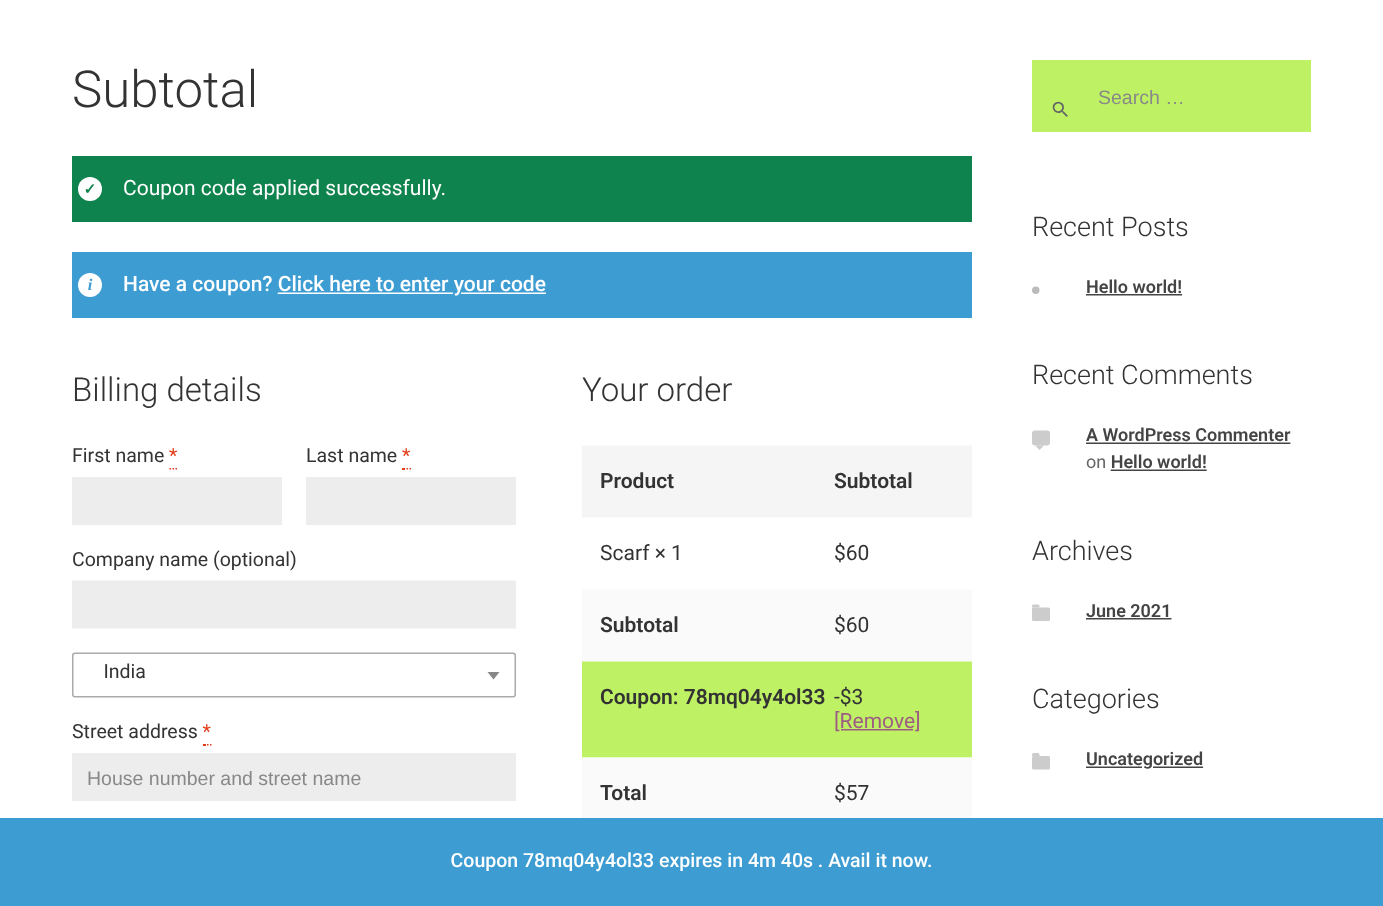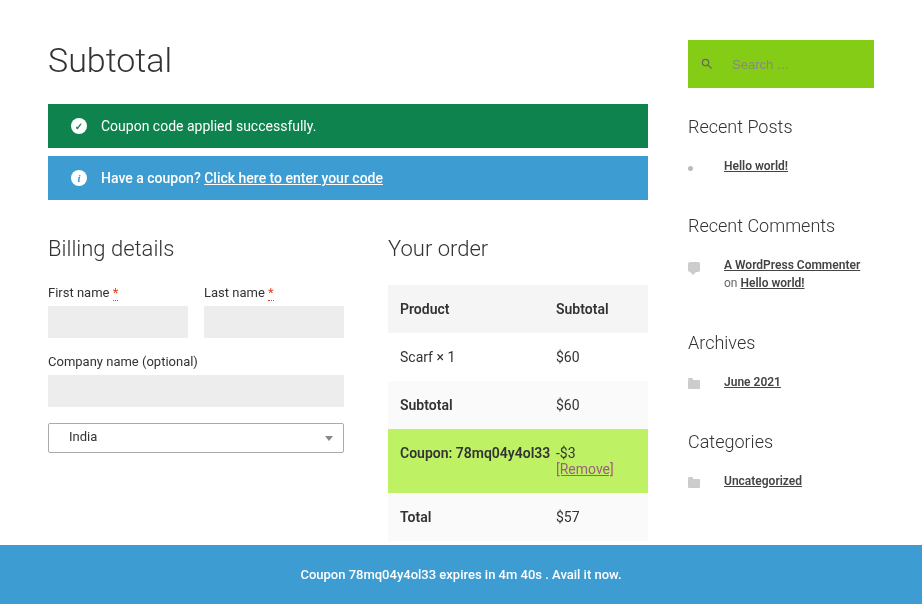--- a/index.html
+++ b/index.html
@@ -3,21 +3,21 @@
   <meta charset="utf-8">
   <style>
     * { box-sizing: border-box; margin: 0; padding: 0; }
     body { font-family: -apple-system, BlinkMacSystemFont, "Segoe UI", Roboto, sans-serif; font-size: 14px; color: #333; background: #fff; }
     .container { display: flex; padding: 40px 48px 60px; gap: 40px; max-width: 922px; }
     .main { flex: 1; }
     .sidebar { width: 186px; flex-shrink: 0; }
     
     h1 { font-size: 34px; font-weight: 300; color: #333; margin-bottom: 24px; }
     
-    .notice { padding: 14px 23px; display: flex; align-items: center; gap: 14px; color: #fff; margin-bottom: 8px; }
+    .notice { padding: 14px 4px; display: flex; align-items: center; gap: 14px; color: #fff; margin-bottom: 20px; }
     .notice-success { background: #0f834d; }
     .notice-info { background: #3d9cd2; }
     .notice .icon-circle { width: 16px; height: 16px; border-radius: 50%; background: #fff; display: flex; align-items: center; justify-content: center; flex-shrink: 0; }
     .notice-success .icon-circle::after { content: "✓"; color: #0f834d; font-size: 10px; font-weight: bold; }
     .notice-info .icon-circle::after { content: "i"; color: #3d9cd2; font-size: 11px; font-weight: bold; font-style: italic; font-family: Georgia, serif; }
     .notice a { color: #fff; text-decoration: underline; }
     .notice .prompt { font-weight: 500; }
     
     .cols { display: flex; gap: 44px; margin-top: 36px; }
     .col-billing { flex: 1; }
@@ -42,21 +42,21 @@
     .order-table { width: 100%; }
     .order-table .row { display: flex; padding: 16px 12px; }
     .order-table .row.head { background: #f5f5f5; font-weight: 600; }
     .order-table .row.sub { background: #fafafa; font-weight: 600; }
     .order-table .row.sub.alt { background: #bef264; }
     .order-table .row .c1 { flex: 1; }
     .order-table .row .c2 { width: 80px; }
     .order-table a { color: #9e5d82; text-decoration: underline; }
     
     
-    .search-box { display: flex; align-items: center; background: #84cc16; padding: 8px 12px; margin-bottom: 28px; }
+    .search-box { display: flex; align-items: flex-end; background: #bef264; padding: 8px 12px; margin-bottom: 53px; }
     .search-box svg { width: 14px; height: 14px; fill: #666; margin-right: 8px; flex-shrink: 0; }
     .search-box input { border: none; background: transparent; outline: none; font-size: 13px; width: 100%; color: #555; }
     
     .widget { margin-bottom: 40px; }
     .widget h3 { font-size: 18px; font-weight: 300; color: #333; margin-bottom: 20px; }
     .widget .item { display: flex; align-items: flex-start; gap: 26px; font-size: 12px; color: #666; margin-bottom: 12px; }
     .widget .item a { color: #444; font-weight: 600; text-decoration: underline; }
     .widget .item .mark { width: 10px; flex-shrink: 0; margin-top: 4px; }
     .widget .item .txt { flex: 1; line-height: 1.5; }
     
@@ -104,20 +104,24 @@
 
         <div class="form-row">
           <label>Company name (optional)</label>
           <input type="text" style="">
         </div>
 
         <div class="form-row">
           <div class="select">India</div>
         </div>
 
+        <div class="form-row">
+          <label><span>Street address </span><span class="req">*</span></label>
+          <input type="text" placeholder="House number and street name" style="">
+        </div>
       </div>
 
       <div class="col-order">
         <h2 class="section">Your order</h2>
         <div class="order-table">
           <div class="row head">
             <div class="c1">Product</div>
             <div class="c2">Subtotal</div>
           </div>
           <div class="row">

